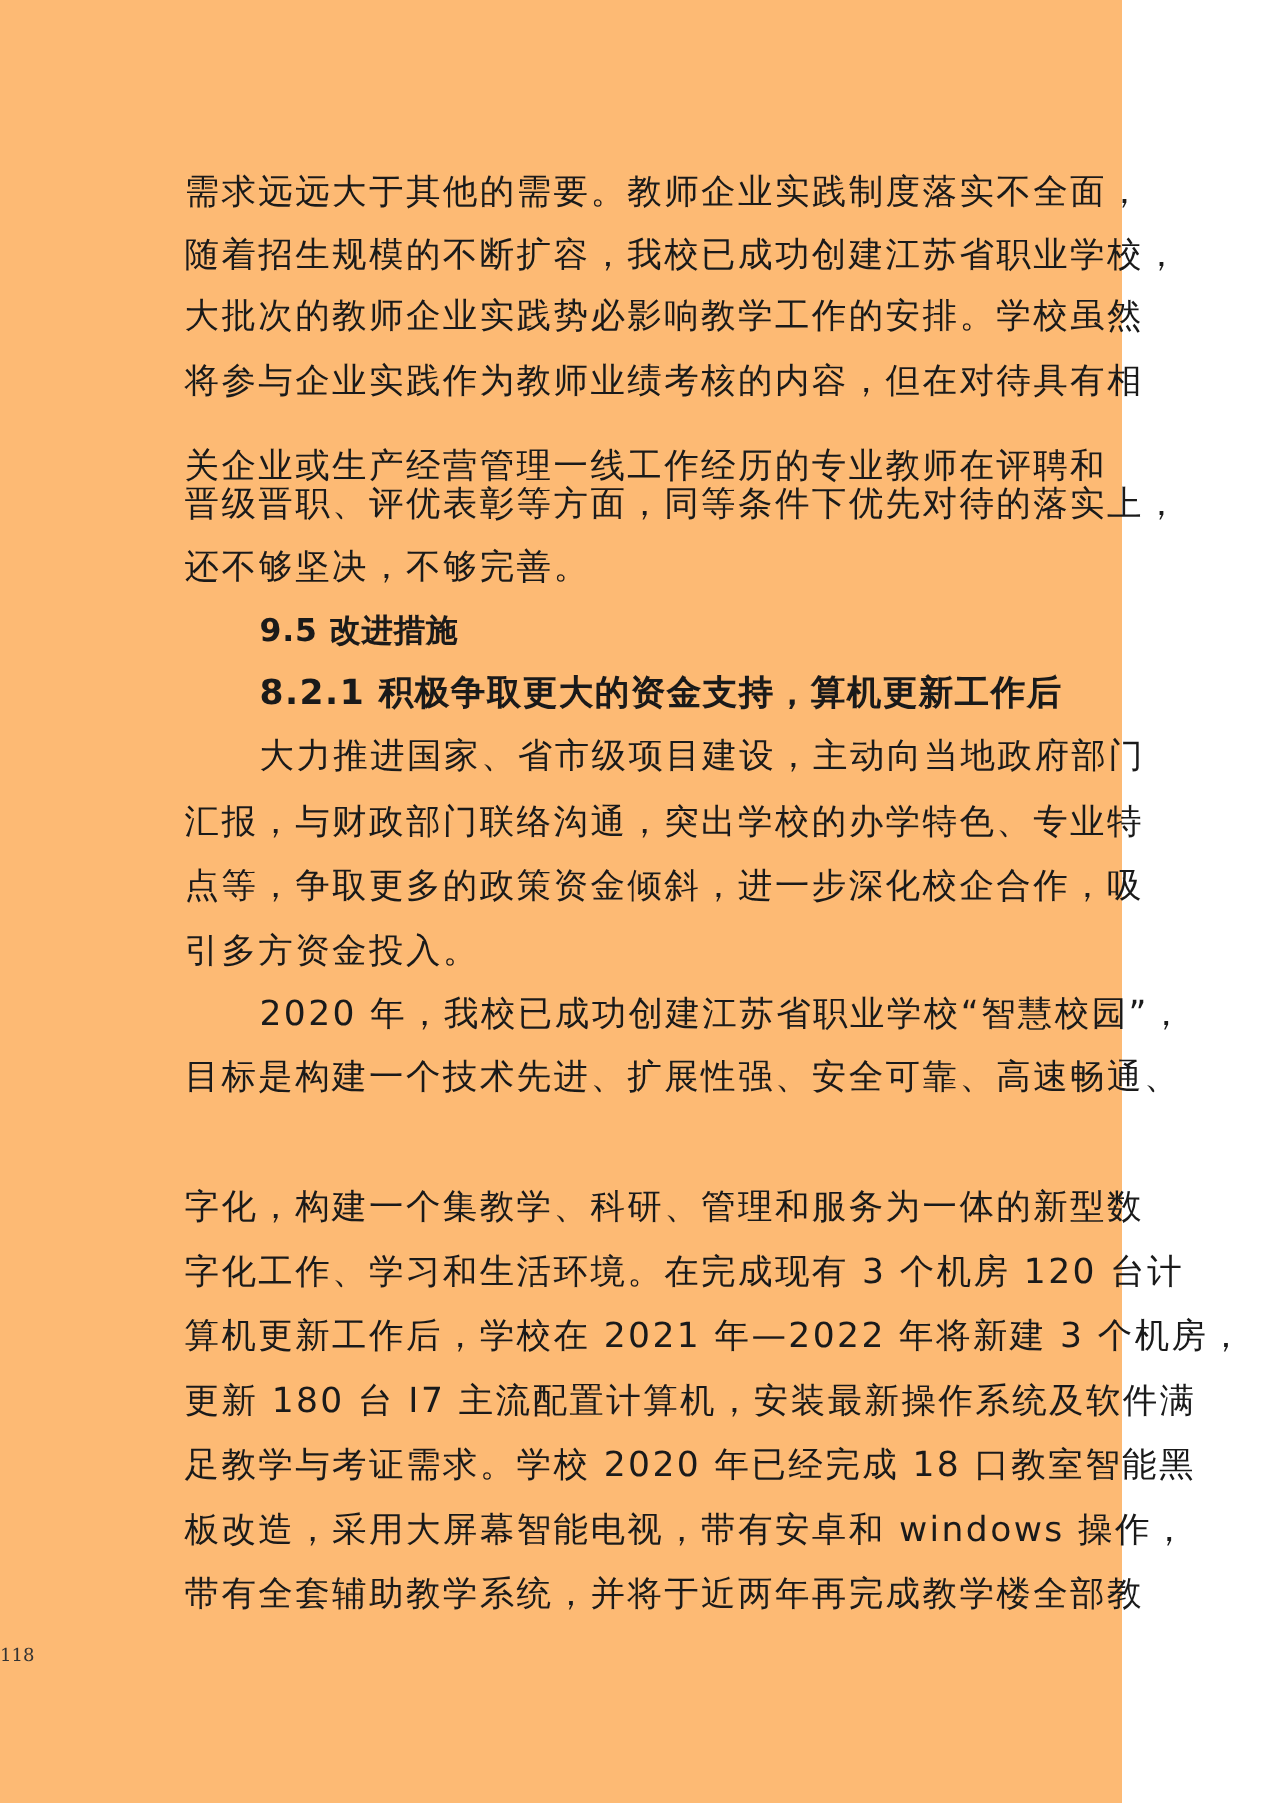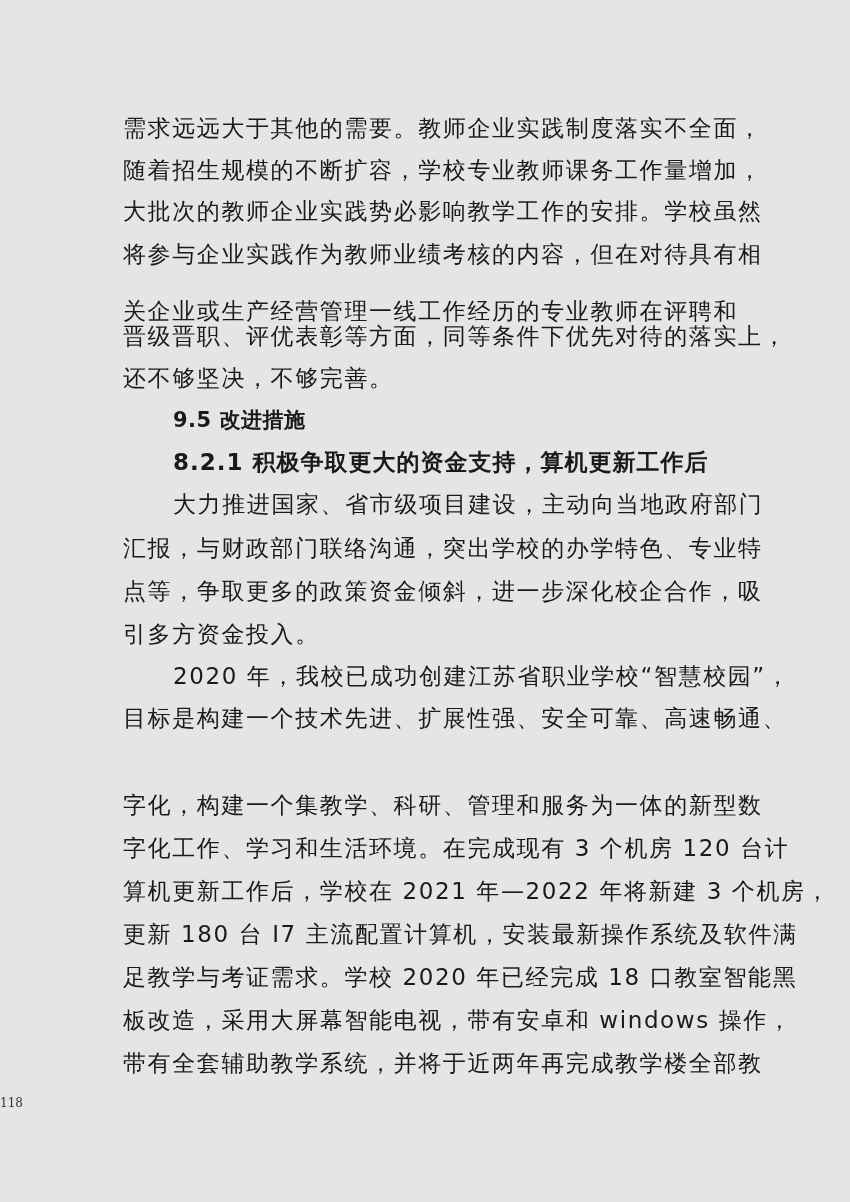--- a/index.html
+++ b/index.html
@@ -1,33 +1,33 @@
 <!DOCTYPE html>
 <html><head>
 <meta charset="utf-8">
 <style>
   html, body { margin: 0; padding: 0; background: #ffffff; }
   body { width: 850px; height: 1202px; position: relative; overflow: hidden;
          font-family: "DejaVu Sans", sans-serif; color: #1a1a1a; }
-  .page { position: absolute; left: 0; top: 0; width: 850px; height: 1202px; background: #e5e5e5; }
+  .page { position: absolute; left: 0; top: 0; width: 748px; height: 1202px; background: #fdba74; }
   .line { position: absolute; left: 123px; width: 610px; font-size: 23px; line-height: 30px;
           white-space: nowrap; letter-spacing: 1.6px; text-align: justify; }
   .line.indent { left: 173px; width: 560px; }
   .h2 { position: absolute; left: 173px; font-size: 21px; line-height: 30px; font-weight: bold; letter-spacing: 0.5px; }
   .h3 { position: absolute; left: 173px; font-size: 23px; line-height: 30px; font-weight: bold; letter-spacing: 1px; }
   .pagenum { position: absolute; left: 0; width: 850px; text-align: left; top: 1096px;
              font-family: "DejaVu Serif", serif; font-size: 12px; color: #333; }
 </style>
 </head>
 <body>
 
 <div class="page">
 
   <div class="line" style="top:113px">需求远远大于其他的需要。教师企业实践制度落实不全面，</div>
-  <div class="line" style="top:155px">随着招生规模的不断扩容，学校专业教师课务工作量增加，</div>
+  <div class="line" style="top:155px">随着招生规模的不断扩容，我校已成功创建江苏省职业学校，</div>
   <div class="line" style="top:196px">大批次的教师企业实践势必影响教学工作的安排。学校虽然</div>
   <div class="line" style="top:239px">将参与企业实践作为教师业绩考核的内容，但在对待具有相</div>
   <div class="line" style="top:296px">关企业或生产经营管理一线工作经历的专业教师在评聘和</div>
   <div class="line" style="top:321px">晋级晋职、评优表彰等方面，同等条件下优先对待的落实上，</div>
   <div class="line" style="top:363px">还不够坚决，不够完善。</div>
 
   <div class="h2" style="top:405px">9.5 改进措施</div>
   <div class="h3" style="top:447px">8.2.1 积极争取更大的资金支持，算机更新工作后</div>
 
   <div class="line indent" style="top:489px">大力推进国家、省市级项目建设，主动向当地政府部门</div>

